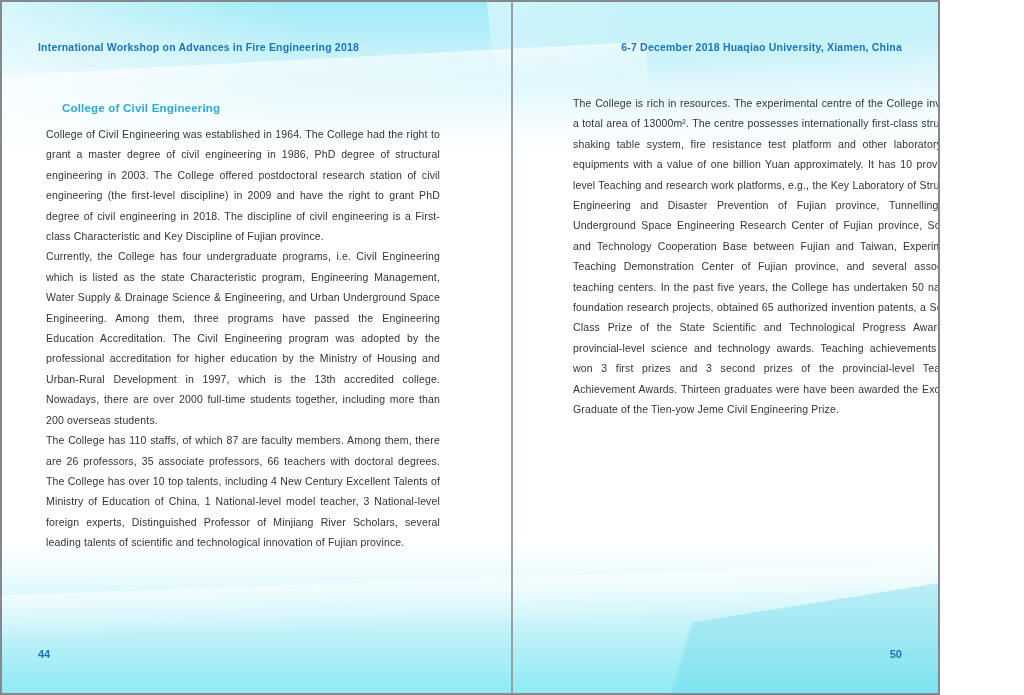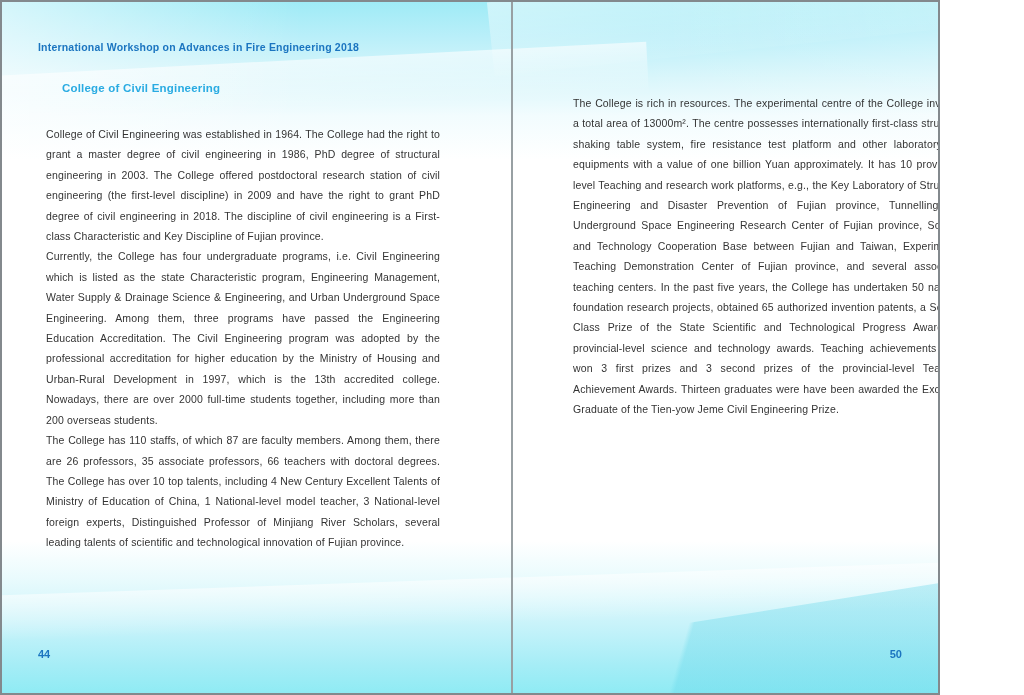--- a/index.html
+++ b/index.html
@@ -66,21 +66,21 @@
     font-size: 10.5px; font-weight: bold;
     color: var(--header-blue, #1b75c0);
     letter-spacing: .2px;
     white-space: nowrap;
   }
   .running-head.left-head { left: 36px; }
   .running-head.right-head { right: 36px; }
 
   
   .section-heading {
-    position: absolute; left: 60px; top: 80px; margin: 0;
+    position: absolute; left: 60px; top: 100px; margin: 0;
     font-size: 11.5px; font-weight: bold;
     color: var(--heading-cyan, #29abe2);
     letter-spacing: .2px;
   }
 
   
   .page { position: absolute; }
   .page-left  { left: 44px;  top: 122px; width: 394px; }
   .page-right { left: 571px; top: 91px;  width: 393px; }
   .page p {
@@ -113,20 +113,21 @@
 
   <div class="band band-bottom">
     <div class="streak s3"></div>
     <div class="streak s4"></div>
   </div>
 
   <div class="divider"></div>
 
   <div class="running-head left-head">International Workshop on Advances in Fire Engineering 2018</div>
 
+  <div class="running-head right-head">6-7 December 2018 Huaqiao University, Xiamen, China</div>
 
   <div class="page page-left">
     <p>College of Civil Engineering was established in 1964. The College had the right to grant a master degree of civil engineering in 1986, PhD degree of structural engineering in 2003. The College offered postdoctoral research station of civil engineering (the first-level discipline) in 2009 and have the right to grant PhD degree of civil engineering in 2018. The discipline of civil engineering is a First-class Characteristic and Key Discipline of Fujian province.</p>
     <p>Currently, the College has four undergraduate programs, i.e. Civil Engineering which is listed as the state Characteristic program, Engineering Management, Water Supply &amp; Drainage Science &amp; Engineering, and Urban Underground Space Engineering. Among them, three programs have passed the Engineering Education Accreditation. The Civil Engineering program was adopted by the professional accreditation for higher education by the Ministry of Housing and Urban-Rural Development in 1997, which is the 13th accredited college. Nowadays, there are over 2000 full-time students together, including more than 200 overseas students.</p>
     <p>The College has 110 staffs, of which 87 are faculty members. Among them, there are 26 professors, 35 associate professors, 66 teachers with doctoral degrees. The College has over 10 top talents, including 4 New Century Excellent Talents of Ministry of Education of China, 1 National-level model teacher, 3 National-level foreign experts, Distinguished Professor of Minjiang River Scholars, several leading talents of scientific and technological innovation of Fujian province.</p>
   </div>
 
   <h2 class="section-heading">College of Civil Engineering</h2>
 
   <div class="page page-right">

